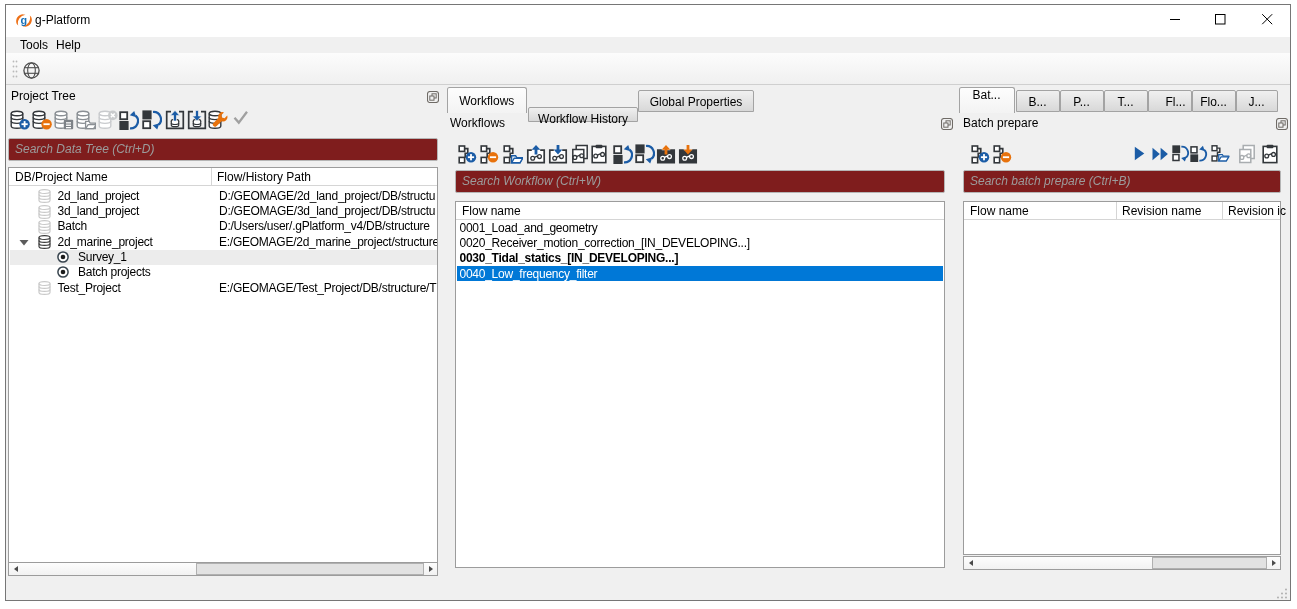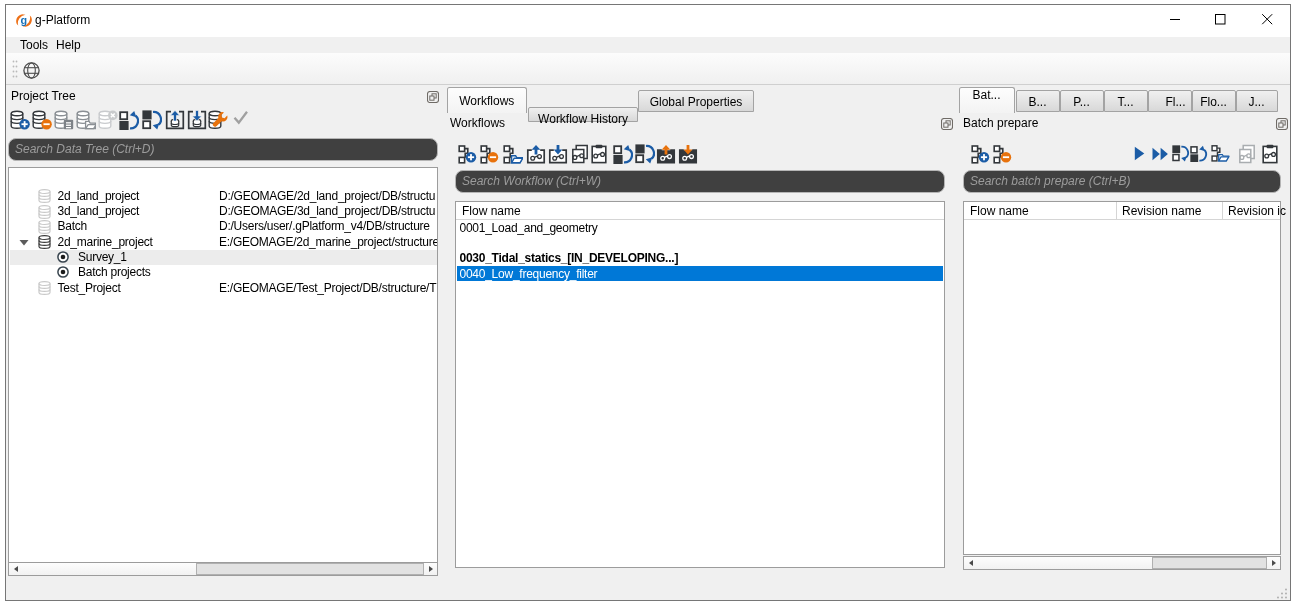--- a/index.html
+++ b/index.html
@@ -1,21 +1,21 @@
 <!DOCTYPE html>
 <html><head><meta charset="utf-8"><style>
 html,body{margin:0;padding:0;background:#fff;}
 *{box-sizing:border-box;}
 #stage{position:relative;width:1297px;height:609px;background:#fff;font-family:"Liberation Sans",sans-serif;font-size:12px;color:#000;overflow:hidden;}
 #win{position:absolute;left:5px;top:4px;width:1286px;height:597px;background:#f0f0f0;border:1px solid #767676;}
 .abs{position:absolute;}
 .icon{position:absolute;}
 svg{display:block;}
 .txt{position:absolute;white-space:nowrap;}
-.searchbox{position:absolute;background:#404040;border:1px solid #b5b5b5;border-radius:8px;}
+.searchbox{position:absolute;background:#7f1d1d;border:1px solid #b5b5b5;border-radius:2px;}
 .searchbox span{position:absolute;left:6px;top:3px;font-style:italic;color:#9c9c9c;}
 .tbl{position:absolute;background:#fff;border:1px solid #9c9c9c;}
 .hdrow{position:absolute;left:0;top:0;right:0;height:18px;background:#fff;border-bottom:1px solid #d5d5d5;}
 .ht{position:absolute;top:2px;white-space:nowrap;}
 .hdiv{position:absolute;top:0;width:1px;height:18px;background:#d5d5d5;}
 .tab{position:absolute;border:1px solid #a3a3a3;text-align:center;}
 .tab.active{background:linear-gradient(#fdfdfd,#f3f3f3);border-bottom:none;border-radius:2.5px 2.5px 0 0;z-index:3;}
 .tab.inactive{background:linear-gradient(#f0f0f0,#d8d8d8);border-radius:2px 2px 0 0;}
 .trow{position:absolute;white-space:nowrap;letter-spacing:-0.25px;}
 .hscroll{position:absolute;height:14px;background:linear-gradient(#fdfdfd,#f2f2f2);border:1px solid #9c9c9c;}
@@ -150,20 +150,25 @@
         </g>
         <path d="M19.2 5.6 a4.4 4.4 0 0 1 -5.6 5.6 l-4.9 4.9 a2.2 2.2 0 1 1 -3.2 -3.2 l4.9 -4.9 a4.4 4.4 0 0 1 5.6 -5.6 l-2.6 2.6 0.6 2.6 2.6 0.6 z" fill="#e8720c"></path>
       </svg>
 <svg class="icon" style="left:227px;top:104.5px" width="20" height="20" viewBox="0 0 20 20">
         <path d="M1.5 7.8 l4.3 4.8 L14 1.8" fill="none" stroke="#a0a0a0" stroke-width="2.3"></path>
       </svg>
 <div class="searchbox" style="left:2px;top:133px;width:430px;height:23px;">
         <span>Search Data Tree (Ctrl+D)</span>
       </div>
 <div class="tbl" style="left:2px;top:162px;width:430px;height:409px;">
+<div class="hdrow">
+          <div class="ht" style="left:6px;">DB/Project Name</div>
+          <div class="ht" style="left:208px;">Flow/History Path</div>
+          <div class="hdiv" style="left:202px;"></div>
+        </div>
 <svg class="icon" style="left:29px;top:21.4px" width="13" height="14" viewBox="0 0 13 14">
           <g stroke="#c9c9c9" stroke-width="1.2" fill="#fff">
             <path d="M1 2.6 v8.8 a5.5 1.9 0 0 0 11 0 V2.6"></path>
             <ellipse cx="6.5" cy="2.6" rx="5.5" ry="1.9"></ellipse>
             <path d="M1 5.5 a5.5 1.9 0 0 0 11 0" fill="none"></path>
             <path d="M1 8.4 a5.5 1.9 0 0 0 11 0" fill="none"></path>
           </g>
         </svg>
 <div class="trow" style="left:48.5px;top:20.7px;">2d_land_project</div>
 <div class="trow" style="left:210px;top:20.7px;width:218px;overflow:hidden;">D:/GEOMAGE/2d_land_project/DB/structu</div>
@@ -340,20 +345,21 @@
       </svg>
 <div class="searchbox" style="left:449px;top:165px;width:490px;height:23px;">
         <span>Search Workflow (Ctrl+W)</span>
       </div>
 <div class="tbl" style="left:449px;top:196px;width:490px;height:367px;">
 <div class="hdrow">
           <div class="ht" style="left:6px;">Flow name</div>
         </div>
 <div class="abs" style="left:1px;top:64.15px;width:486px;height:15px;background:#0078d7;"></div>
 <div class="trow" style="left:3.5px;top:19.3px;">0001_Load_and_geometry</div>
+<div class="trow" style="left:3.5px;top:34.3px;">0020_Receiver_motion_correction_[IN_DEVELOPING...]</div>
 <div class="trow" style="left:3.5px;top:49.4px;font-weight:bold;">0030_Tidal_statics_[IN_DEVELOPING...]</div>
 <div class="trow" style="left:3.5px;top:64.5px;color:#fff;">0040_Low_frequency_filter</div>
 </div>
 <div class="tab active" style="left:952.5px;top:82px;width:56px;height:25.5px;">
         <div style="margin-top:0;">Bat...</div>
       </div>
 <div class="tab inactive" style="left:1009.5px;top:84.5px;width:44px;height:22.5px;">
         <div style="margin-top:4px;">B...</div>
       </div>
 <div class="tab inactive" style="left:1053.5px;top:84.5px;width:44px;height:22.5px;">

